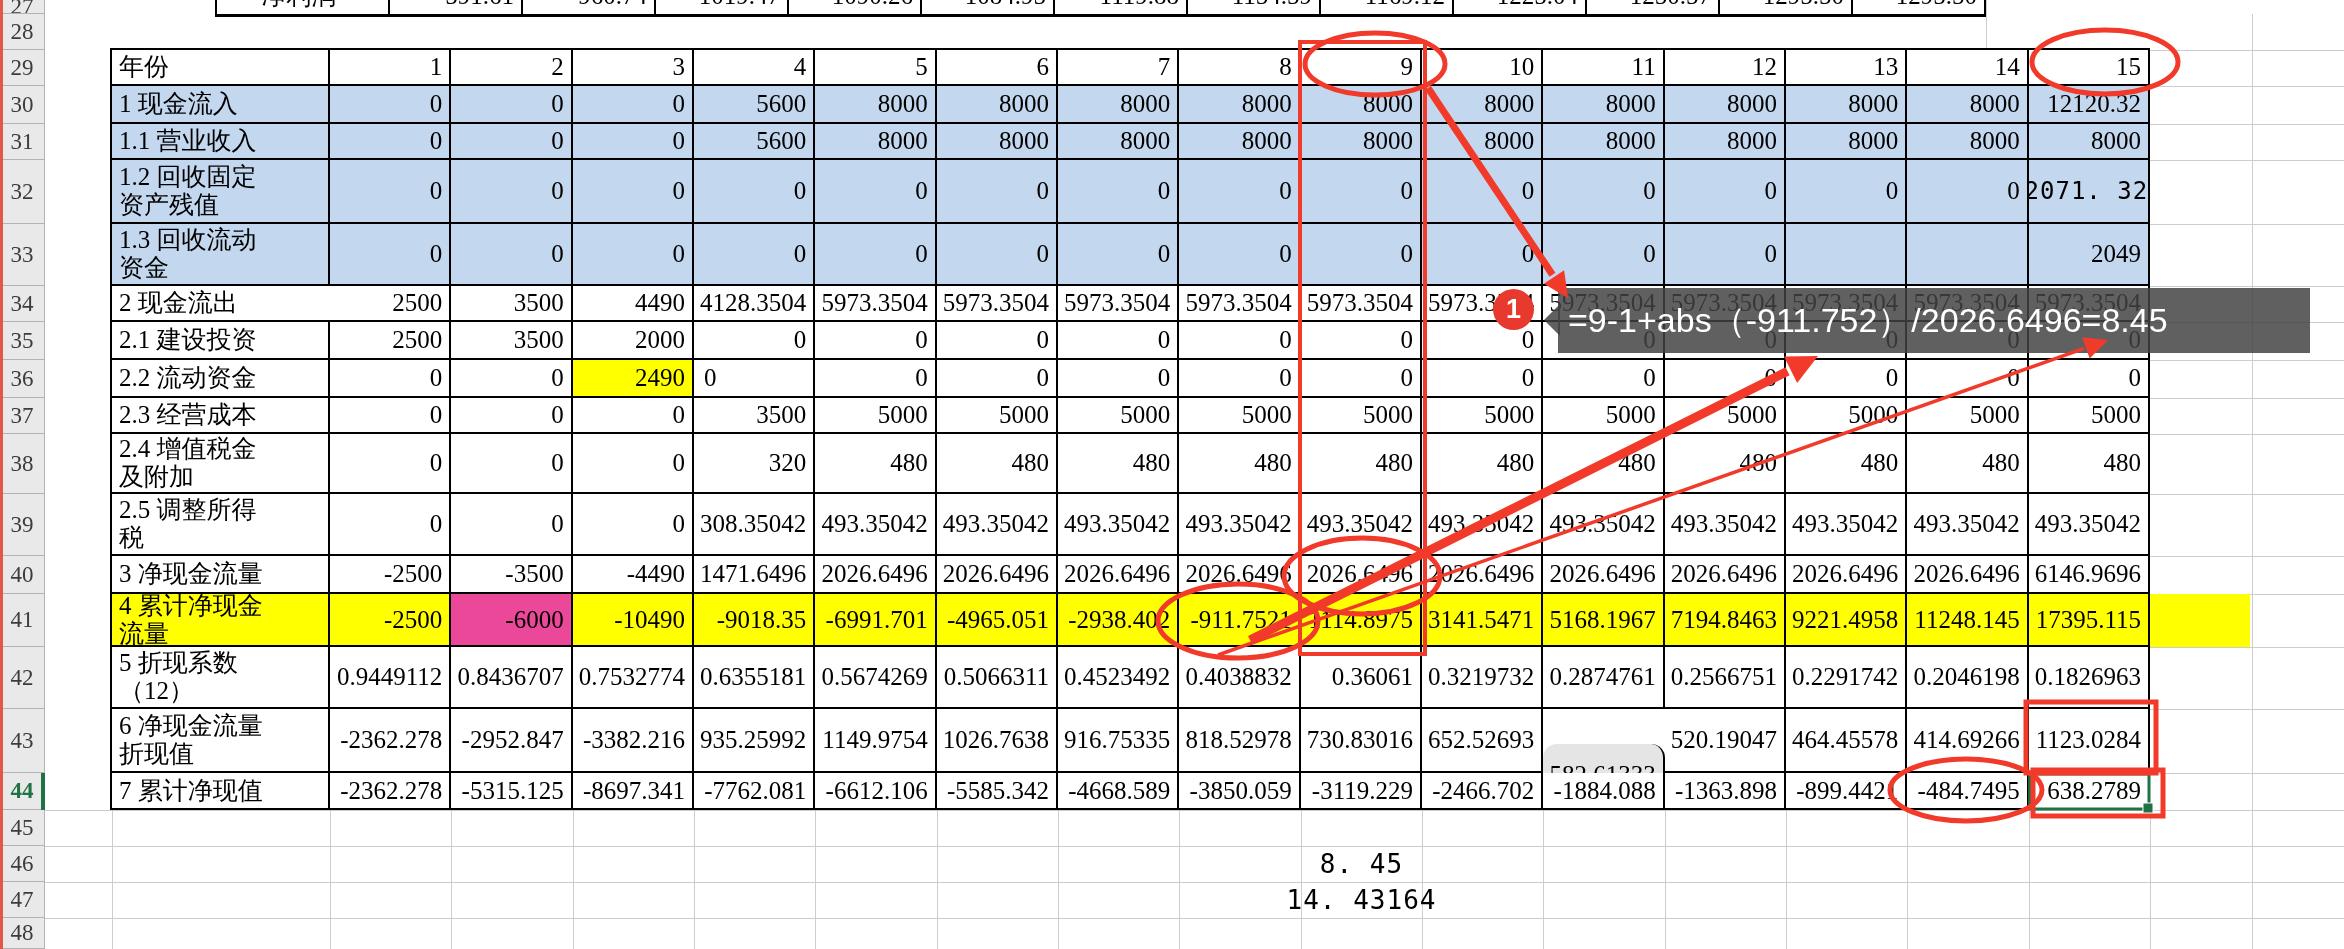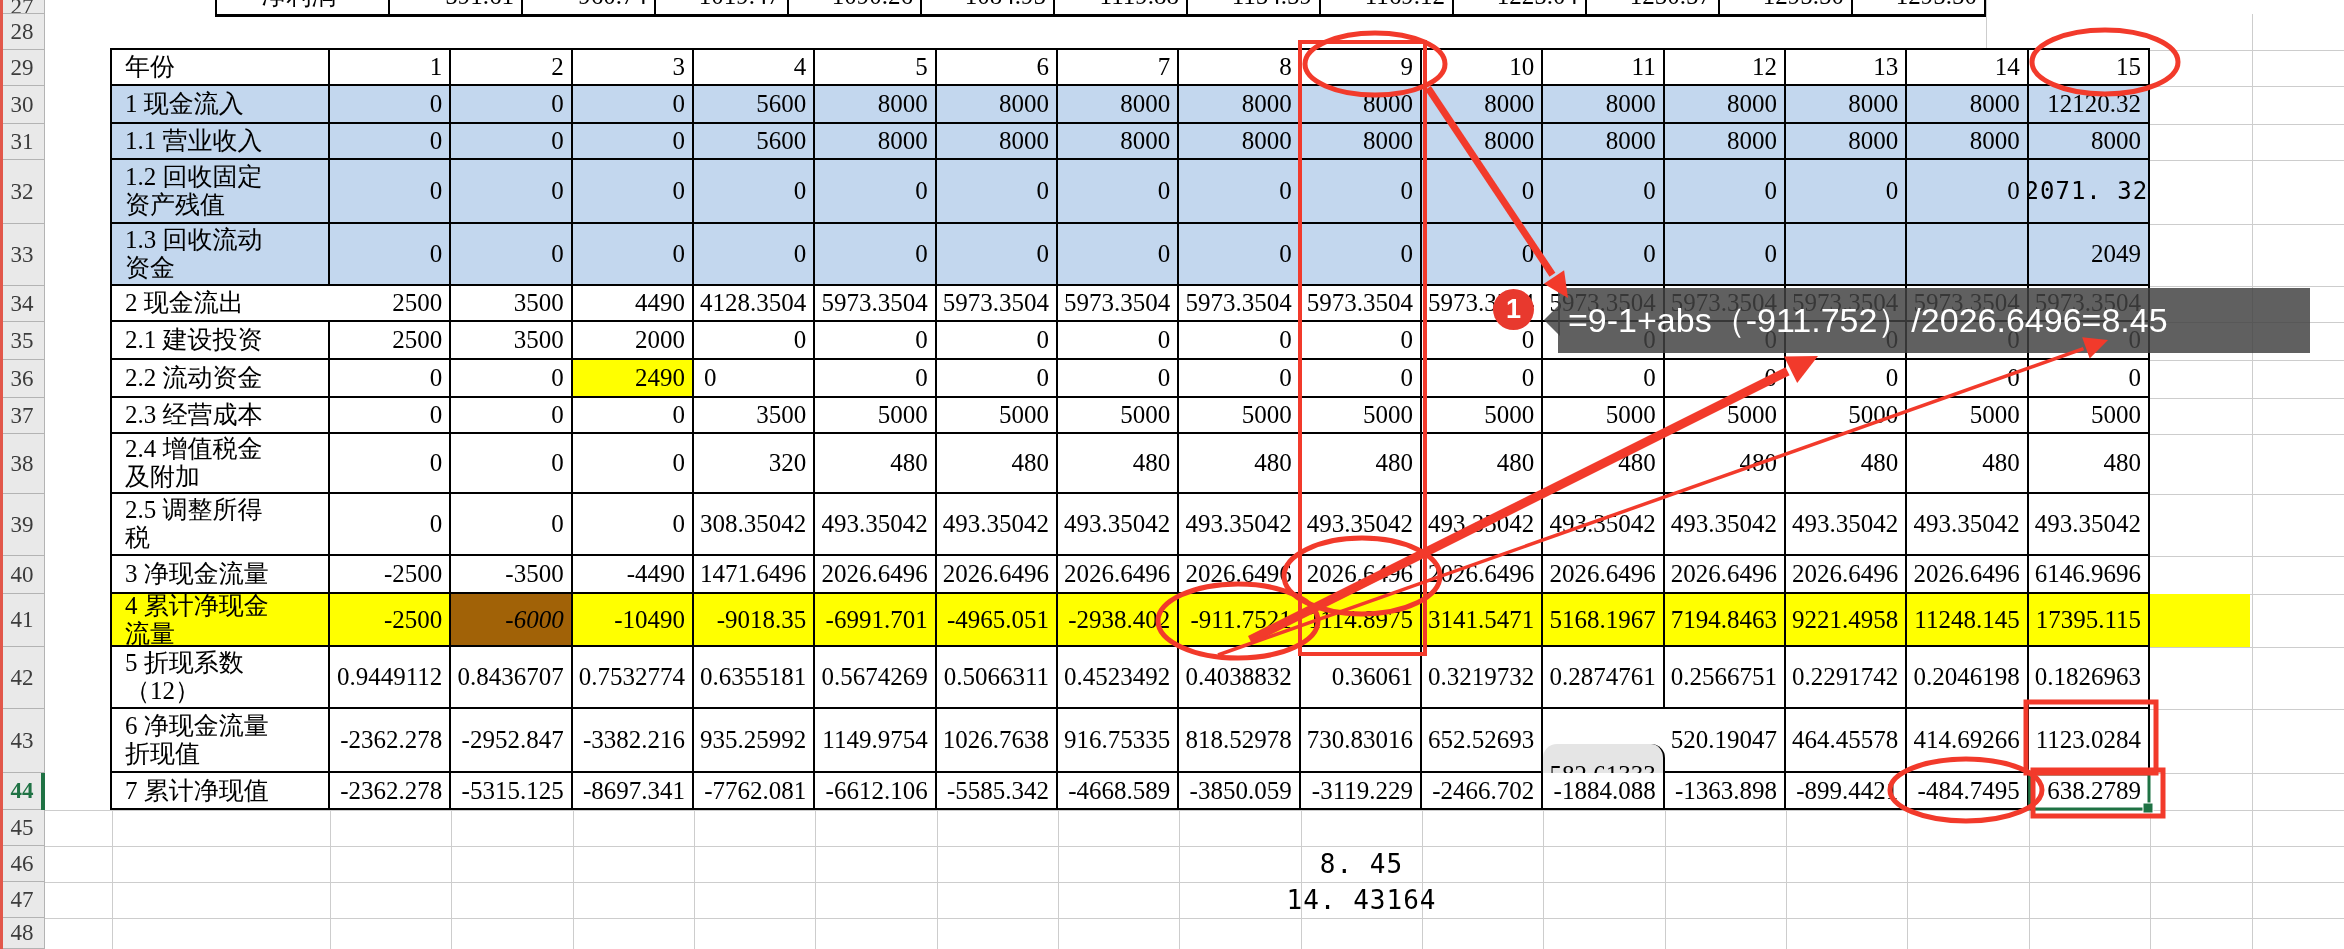--- a/index.html
+++ b/index.html
@@ -1,21 +1,21 @@
 <!DOCTYPE html>
 <html><head>
 <meta charset="utf-8">
 <style>
   html,body{margin:0;padding:0;background:#fff;}
   #app{position:relative;width:2344px;height:949px;overflow:hidden;background:#fff;
        font-family:"Liberation Serif","DejaVu Serif",serif;}
   .cell{position:absolute;box-sizing:border-box;border-right:2px solid #000;border-bottom:2px solid #000;
         display:flex;align-items:center;justify-content:flex-end;padding:0 7px 0 3px;
         font-size:25px;color:#000;white-space:pre;overflow:hidden;}
-  .cell.label{justify-content:flex-start;padding-left:13px;line-height:1.12;white-space:pre-wrap;font-size:25px;}
+  .cell.label{justify-content:flex-start;padding-left:7px;line-height:1.12;white-space:pre-wrap;font-size:25px;}
   .cell.alt{font-family:"DejaVu Sans Mono","Liberation Mono",monospace;font-size:24px;letter-spacing:1px;}
   .gcell{position:absolute;box-sizing:border-box;background:#e9e9e9;border-bottom:1px solid #b3b3b3;
          border-right:1px solid #b3b3b3;display:flex;align-items:center;justify-content:center;
          font-size:23px;color:#3c3c3c;overflow:hidden;}
   .gridline{position:absolute;background:#cdcdcd;}
   .band{position:absolute;}
   #section-title{position:absolute;left:58px;top:14px;height:36px;line-height:36px;font-size:27px;color:#000;white-space:pre;}
   #tooltip{position:absolute;left:1558px;top:288px;width:752px;height:65px;background:rgba(66,66,66,0.84);
            color:#fff;font-family:"Liberation Sans","DejaVu Sans",sans-serif;font-size:34px;
            display:flex;align-items:center;padding:0 10px;box-sizing:border-box;z-index:40;white-space:pre;}
@@ -342,21 +342,21 @@
     <div class="cell" style="left: 1300.67px; top: 556px; width: 121.333px; height: 38px; background: rgb(255, 255, 255);">2026.6496</div>
     <div class="cell" style="left: 1422px; top: 556px; width: 121.333px; height: 38px; background: rgb(255, 255, 255);">2026.6496</div>
     <div class="cell" style="left: 1543.33px; top: 556px; width: 121.333px; height: 38px; background: rgb(255, 255, 255);">2026.6496</div>
     <div class="cell" style="left: 1664.67px; top: 556px; width: 121.333px; height: 38px; background: rgb(255, 255, 255);">2026.6496</div>
     <div class="cell" style="left: 1786px; top: 556px; width: 121.333px; height: 38px; background: rgb(255, 255, 255);">2026.6496</div>
     <div class="cell" style="left: 1907.33px; top: 556px; width: 121.333px; height: 38px; background: rgb(255, 255, 255);">2026.6496</div>
     <div class="cell" style="left: 2028.67px; top: 556px; width: 121.333px; height: 38px; background: rgb(255, 255, 255);">6146.9696</div>
     <div class="cell label" style="left: 112px; top: 594px; width: 218px; height: 53px; background: rgb(255, 255, 0);">4 累计净现金
 流量</div>
     <div class="cell" style="left: 330px; top: 594px; width: 121.333px; height: 53px; background: rgb(255, 255, 0);">-2500</div>
-    <div class="cell" style="left: 451.333px; top: 594px; width: 121.333px; height: 53px; background: #a16207; font-style: italic;">-6000</div>
+    <div class="cell" style="left: 451.333px; top: 594px; width: 121.333px; height: 53px; background: #ec4899;">-6000</div>
     <div class="cell" style="left: 572.667px; top: 594px; width: 121.333px; height: 53px; background: rgb(255, 255, 0);">-10490</div>
     <div class="cell" style="left: 694px; top: 594px; width: 121.333px; height: 53px; background: rgb(255, 255, 0);">-9018.35</div>
     <div class="cell" style="left: 815.333px; top: 594px; width: 121.333px; height: 53px; background: rgb(255, 255, 0);">-6991.701</div>
     <div class="cell" style="left: 936.667px; top: 594px; width: 121.333px; height: 53px; background: rgb(255, 255, 0);">-4965.051</div>
     <div class="cell" style="left: 1058px; top: 594px; width: 121.333px; height: 53px; background: rgb(255, 255, 0);">-2938.402</div>
     <div class="cell" style="left: 1179.33px; top: 594px; width: 121.333px; height: 53px; background: rgb(255, 255, 0);">-911.7521</div>
     <div class="cell" style="left: 1300.67px; top: 594px; width: 121.333px; height: 53px; background: rgb(255, 255, 0);">1114.8975</div>
     <div class="cell" style="left: 1422px; top: 594px; width: 121.333px; height: 53px; background: rgb(255, 255, 0);">3141.5471</div>
     <div class="cell" style="left: 1543.33px; top: 594px; width: 121.333px; height: 53px; background: rgb(255, 255, 0);">5168.1967</div>
     <div class="cell" style="left: 1664.67px; top: 594px; width: 121.333px; height: 53px; background: rgb(255, 255, 0);">7194.8463</div>

